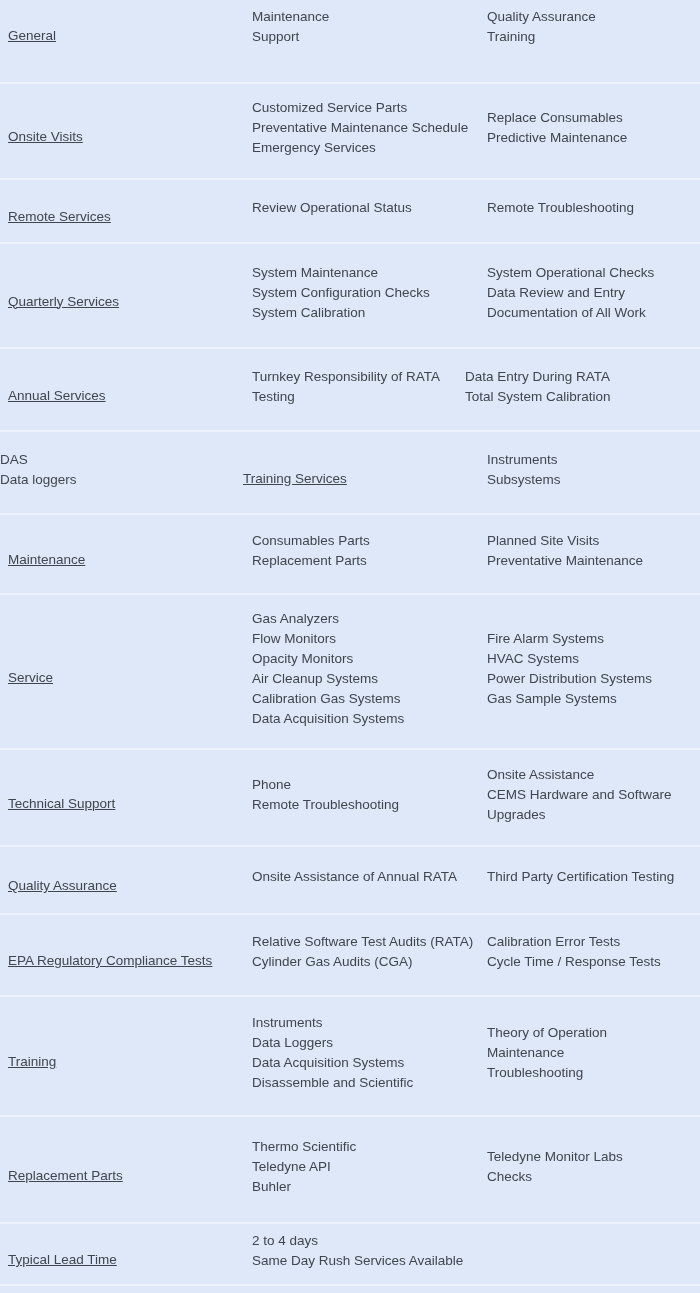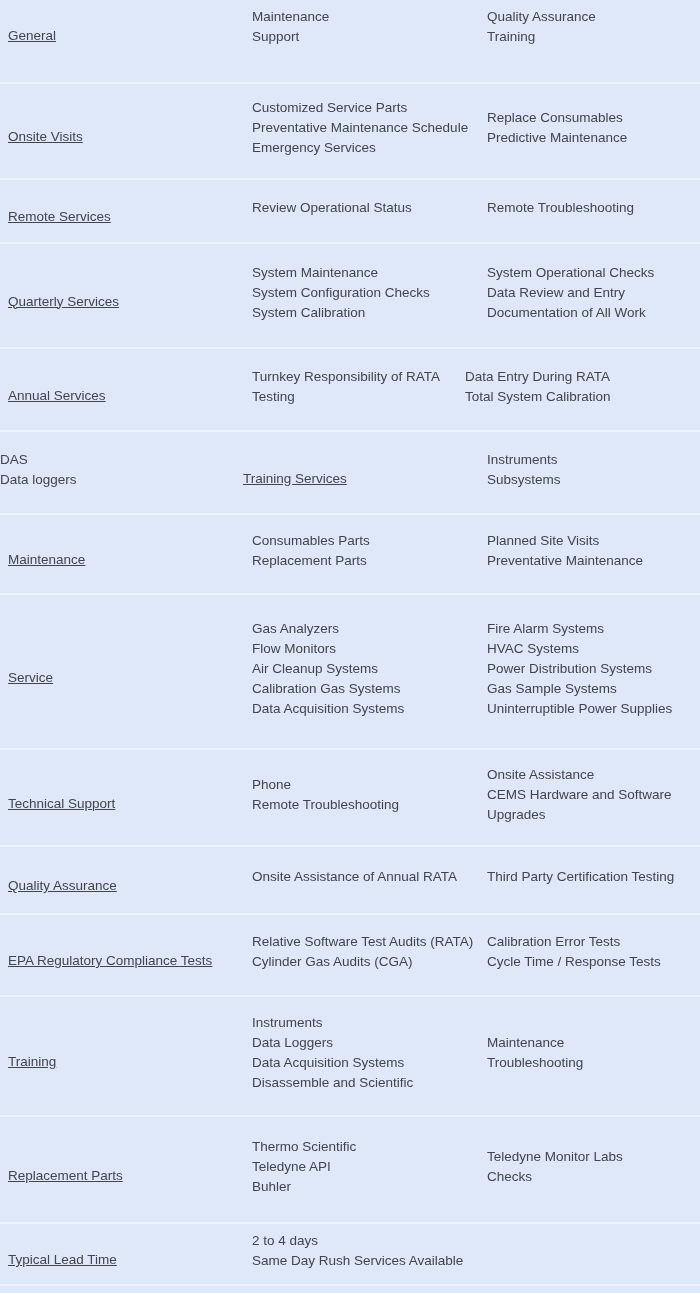--- a/index.html
+++ b/index.html
@@ -159,30 +159,30 @@
           <div class="service-item">Preventative Maintenance</div>
         </div>
       </div>
       <div class="row" style="min-height: 155px;">
         <div class="cell c1">
           <div>Service</div>
         </div>
         <div class="cell c2">
           <div class="service-item">Gas Analyzers</div>
           <div class="service-item">Flow Monitors</div>
+          <div class="service-item">Opacity Monitors</div>
           <div class="service-item">Air Cleanup Systems</div>
           <div class="service-item">Calibration Gas Systems</div>
           <div class="service-item">Data Acquisition Systems</div>
         </div>
         <div class="cell c3">
           <div class="service-item">Fire Alarm Systems</div>
           <div class="service-item">HVAC Systems</div>
           <div class="service-item">Power Distribution Systems</div>
           <div class="service-item">Gas Sample Systems</div>
-          <div class="service-item">Uninterruptible Power Supplies</div>
         </div>
       </div>
       <div class="row" style="min-height: 97px;">
         <div class="cell c1">
           <div>Technical Support</div>
         </div>
         <div class="cell c2">
           <div class="service-item">Phone</div>
           <div class="service-item">Remote Troubleshooting</div>
         </div>
@@ -219,20 +219,21 @@
         <div class="cell c1">
           <div>Training</div>
         </div>
         <div class="cell c2">
           <div class="service-item">Instruments</div>
           <div class="service-item">Data Loggers</div>
           <div class="service-item">Data Acquisition Systems</div>
           <div class="service-item">Disassemble and Scientific</div>
         </div>
         <div class="cell c3">
+          <div class="service-item">Theory of Operation</div>
           <div class="service-item">Maintenance</div>
           <div class="service-item">Troubleshooting</div>
         </div>
       </div>
       <div class="row" style="min-height: 107px;">
         <div class="cell c1">
           <div>Replacement Parts</div>
         </div>
         <div class="cell c2">
           <div class="service-item">Thermo Scientific</div>

